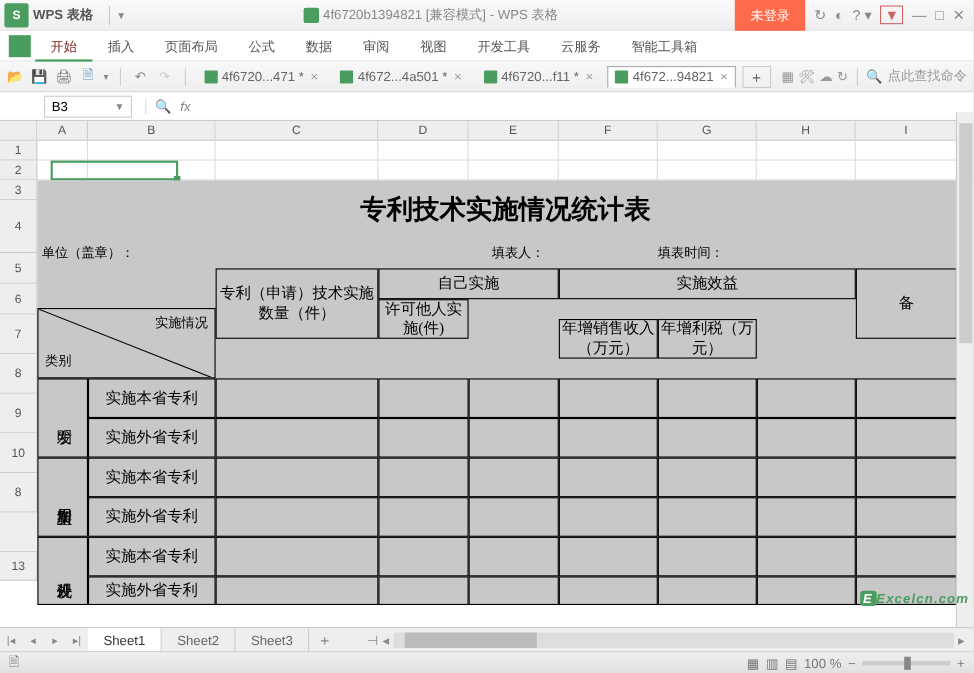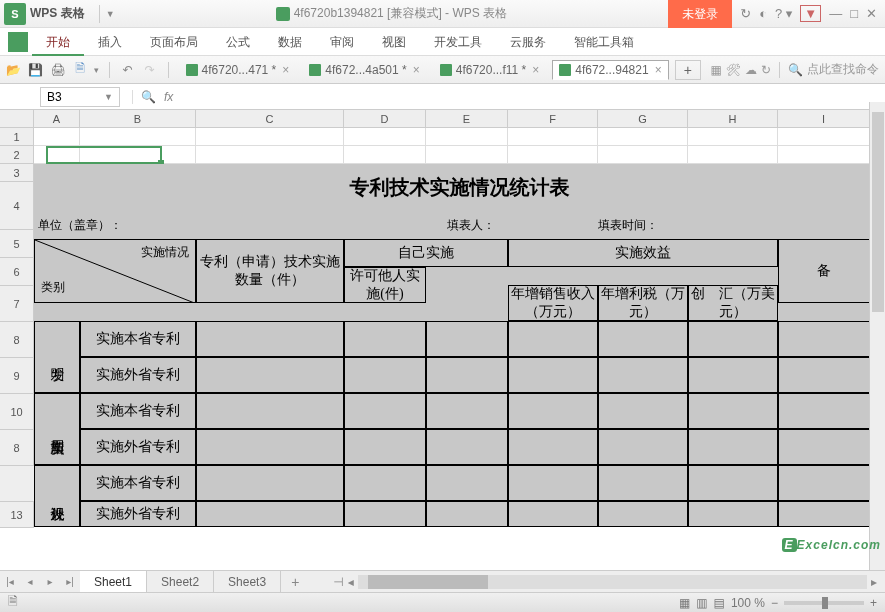--- a/index.html
+++ b/index.html
@@ -43,23 +43,23 @@
 .row-headers{position:absolute;left:0;top:18px;width:34px;}
 .row-h{background:#eee;border-right:1px solid #ccc;border-bottom:1px solid #ccc;text-align:center;font-size:11px;color:#555;display:flex;align-items:center;justify-content:center;}
 
 .cells{position:absolute;left:34px;top:18px;right:0;}
 .row{display:flex;}
 .cell{border-right:1px solid #ddd;border-bottom:1px solid #ddd;}
 .active-cell{position:absolute;border:2px solid #4a9d5f;pointer-events:none;}
 .active-cell::after{content:'';position:absolute;right:-4px;bottom:-4px;width:6px;height:6px;background:#4a9d5f;}
 
 .patent-table{position:absolute;left:34px;right:0;background:#c8c8c8;}
-.pt-title{font-size:20px;font-family:SimSun,serif;font-weight:bold;text-align:center;padding:10px 0;}
+.pt-title{font-size:24px;font-family:SimSun,serif;font-weight:bold;text-align:center;padding:10px 0;}
 .pt-cell{border:1px solid #000;display:flex;align-items:center;justify-content:center;font-family:SimSun,serif;font-size:14px;text-align:center;}
-.diag{position:relative;overflow:hidden;}
+.diag{position:relative;overflow:hidden;margin-top:36px;}
 .diag svg{position:absolute;top:0;left:0;width:100%;height:100%;}
 .diag .tl{position:absolute;top:4px;right:6px;}
 .diag .bl{position:absolute;bottom:6px;left:6px;}
 
 .sheet-bar{position:absolute;bottom:20px;left:0;right:0;height:22px;background:#eee;display:flex;align-items:center;border-top:1px solid #ccc;}
 .nav-btn{width:20px;text-align:center;color:#888;cursor:pointer;font-size:10px;}
 .sheet-tab{padding:0 14px;height:22px;line-height:22px;border-right:1px solid #ccc;cursor:pointer;color:#666;font-size:12px;}
 .sheet-tab.active{background:#fff;color:#333;}
 .sheet-add{padding:0 10px;color:#888;font-size:14px;}
 .hscroll{flex:1;display:flex;align-items:center;margin-left:20px;padding:0 4px;}
@@ -255,21 +255,20 @@
         <div class="pt-cell" style="width:164px;height:28px;">自己实施</div>
         <div style="display:flex;">
           <div class="pt-cell" style="width:82px;height:36px;">许可他人实施(件)</div>
         </div>
       </div>
       <div style="display:flex;flex-direction:column;gap:18px;">
         <div class="pt-cell" style="width:270px;height:28px;">实施效益</div>
         <div style="display:flex;">
           <div class="pt-cell" style="width:90px;height:36px;">年增销售收入（万元）</div>
           <div class="pt-cell" style="width:90px;height:36px;">年增利税（万元）</div>
-          <div class="pt-cell" style="width:90px;height:36px;">创　汇（万美元）</div>
         </div>
       </div>
       <div class="pt-cell" style="width:92px;height:64px;">备</div>
     </div>
 
     <div id="tbody">
         <div style="display: flex;">
           <div class="pt-cell" style="width: 46px; height: 72px; writing-mode: vertical-rl;">发明</div>
           <div>
             <div style="display: flex;">

